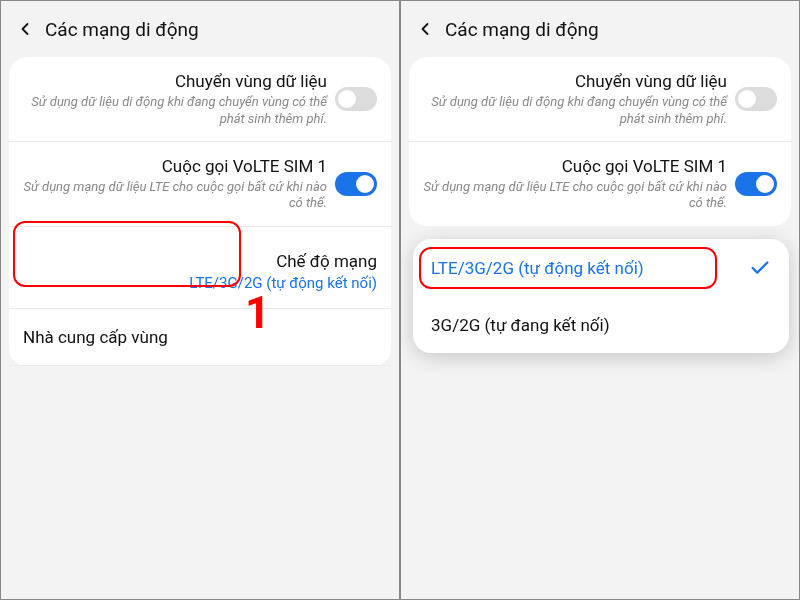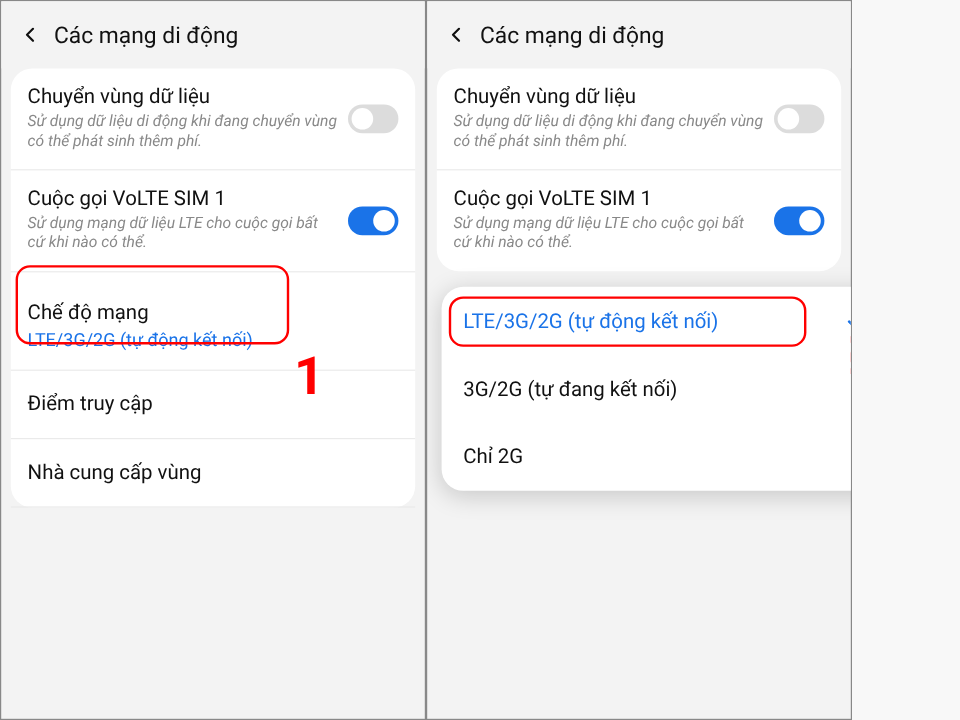--- a/index.html
+++ b/index.html
@@ -5,21 +5,21 @@
     * { box-sizing: border-box; margin: 0; padding: 0; }
     body {
       width: 800px;
       height: 600px;
       background: #f8f8f8;
       font-family: -apple-system, BlinkMacSystemFont, 'Segoe UI', Roboto, sans-serif;
       display: flex;
       overflow: hidden;
     }
     .panel {
-      width: 355px;
+      width: 400px;
       height: 600px;
       background: #f3f3f3;
       border: 1px solid #888;
       position: relative;
       overflow: hidden;
     }
     .header {
       display: flex;
       align-items: center;
       padding: 14px 10px;
@@ -44,20 +44,21 @@
       margin: 0 8px 10px 8px;
       overflow: visible;
       position: relative;
     }
     .item {
       display: flex;
       align-items: center;
       padding: 14px 14px;
       border-bottom: 1px solid #eaeaea;
       position: relative;
+      text-align: right;
     }
     .item:last-child { border-bottom: none; }
     .item-text { flex: 1; min-width: 0; }
     .item-title {
       font-size: 17px;
       color: #111;
       line-height: 1.25;
     }
     .item-sub {
       font-size: 13px;
@@ -164,21 +165,20 @@
         </div>
     </div>
 
     <div class="item" style="padding-top:24px;padding-bottom:16px;">
       <div class="item-text">
         <div class="item-title">Chế độ mạng</div>
         <div class="item-link">LTE/3G/2G (tự động kết nối)</div>
       </div>
     </div>
 
-    <div class="simple-item">Điểm truy cập</div>
     <div class="simple-item">Nhà cung cấp vùng</div>
 
     <div class="highlight-box" style="left:4px; top:164px; width:228px; height:66px;"></div>
   </div>
 
   <div class="callout" style="left:244px; top:286px;">1</div>
 </div>
 
 <div class="panel">
   <div class="header">
@@ -217,21 +217,18 @@
       <span class="menu-label">LTE/3G/2G (tự động kết nối)</span>
       <span class="check-icon">
         <svg width="22" height="22" viewBox="0 0 24 24" fill="none" stroke="#1a73e8" stroke-width="2.5" stroke-linecap="round" stroke-linejoin="round">
             <polyline points="20 6 9 17 4 12"></polyline>
           </svg>
       </span>
     </div>
     <div class="menu-item">
       <span class="menu-label">3G/2G (tự đang kết nối)</span>
     </div>
-    <div class="menu-item">
-      <span class="menu-label">Chỉ 2G</span>
-    </div>
 
     <div class="highlight-box" style="left:6px; top:8px; width:298px; height:42px;"></div>
   </div>
 
   <div class="callout" style="left:338px; top:270px;">2</div>
 </div>
 
 </body></html>

